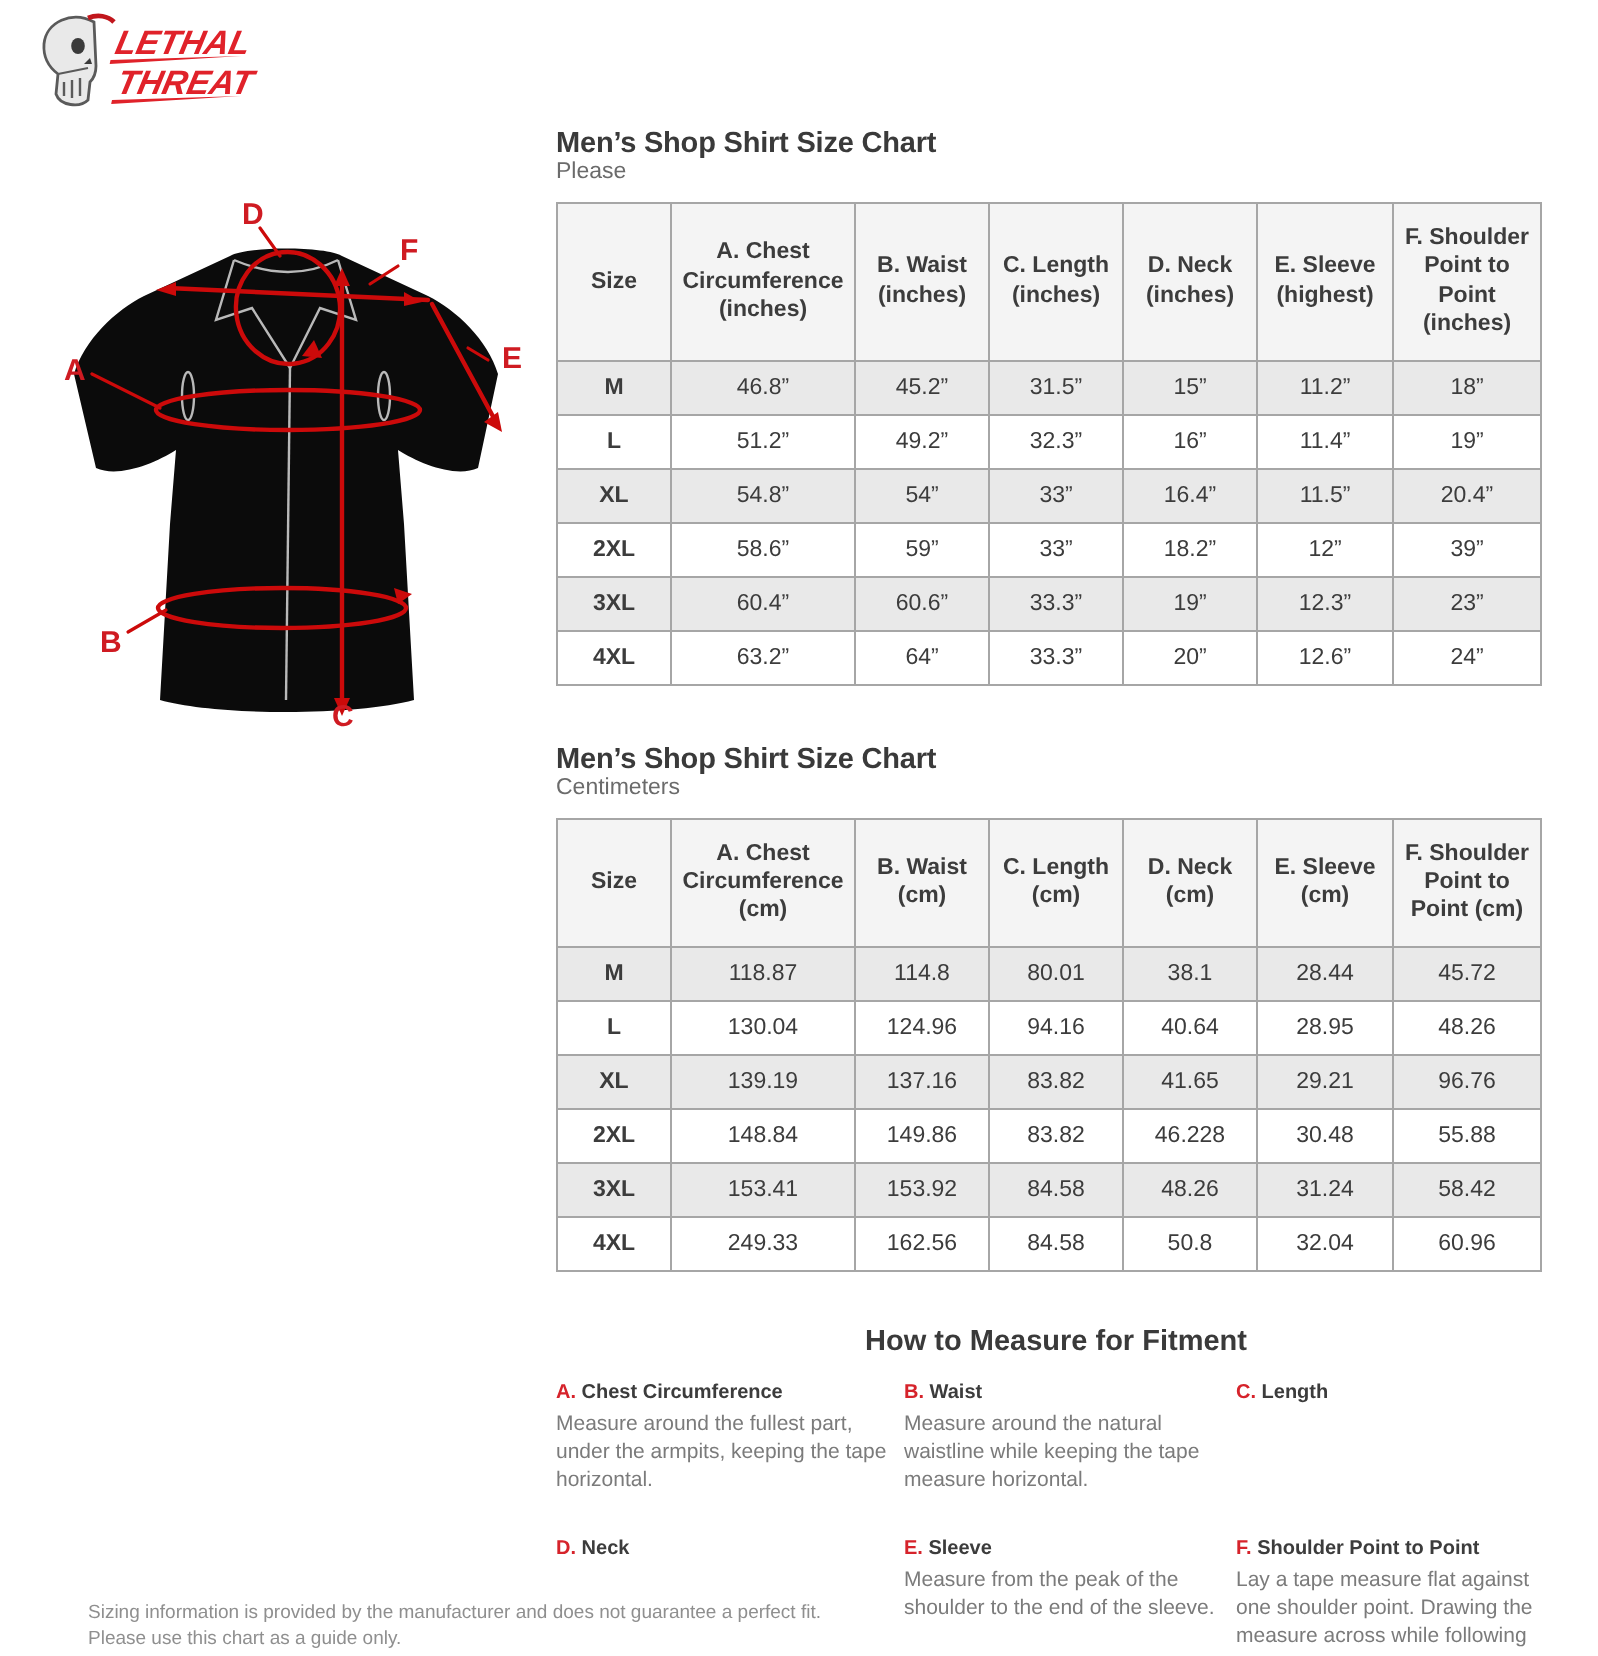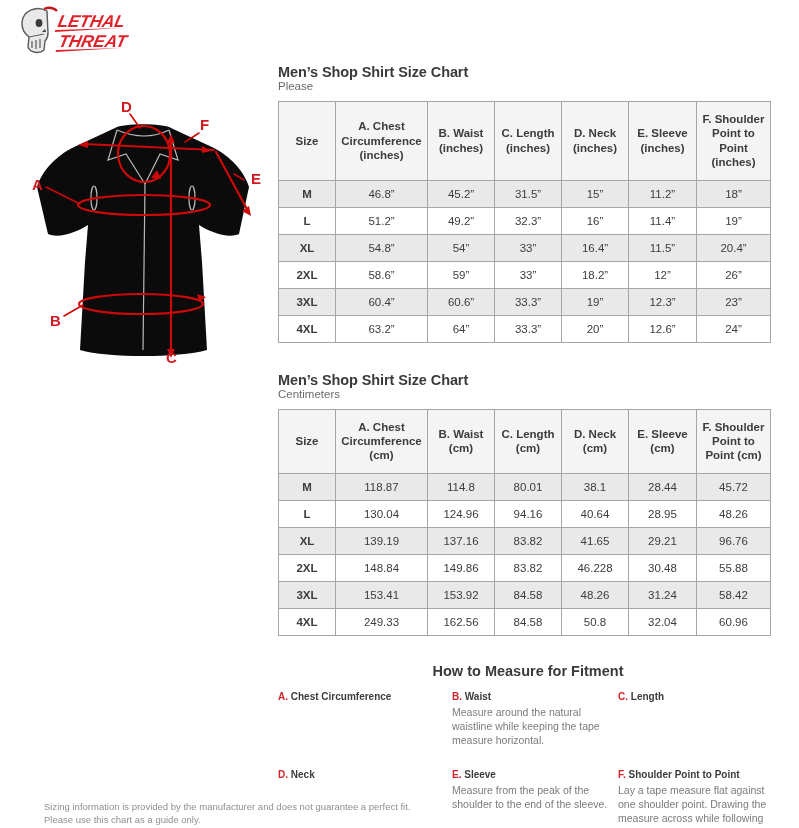--- a/index.html
+++ b/index.html
@@ -142,21 +142,21 @@
           <col class="c-sleeve">
           <col class="c-shoulder">
       </colgroup>
       <thead>
           <tr>
             <th>Size</th>
             <th>A. Chest Circumference (inches)</th>
             <th>B. Waist (inches)</th>
             <th>C. Length (inches)</th>
             <th>D. Neck (inches)</th>
-            <th>E. Sleeve (inches)</th>
+            <th>E. Sleeve (highest)</th>
             <th>F. Shoulder Point to Point (inches)</th>
           </tr>
         </thead>
       <tbody>
           <tr>
             <td>M</td>
             <td>46.8”</td>
             <td>45.2”</td>
             <td>31.5”</td>
             <td>15”</td>
@@ -181,21 +181,21 @@
             <td>11.5”</td>
             <td>20.4”</td>
           </tr>
           <tr>
             <td>2XL</td>
             <td>58.6”</td>
             <td>59”</td>
             <td>33”</td>
             <td>18.2”</td>
             <td>12”</td>
-            <td>26”</td>
+            <td>39”</td>
           </tr>
           <tr>
             <td>3XL</td>
             <td>60.4”</td>
             <td>60.6”</td>
             <td>33.3”</td>
             <td>19”</td>
             <td>12.3”</td>
             <td>23”</td>
           </tr>
@@ -294,20 +294,21 @@
       </table>
     </div>
 
     <div class="measure">
       <h3 class="measure-title">How to Measure for Fitment</h3>
       <div class="measure-grid">
 
         <div class="measure-item">
           <h4><span class="letter">A.</span>
               <span>Chest Circumference</span></h4>
+          <p>Measure around the fullest part, under the armpits, keeping the tape horizontal.</p>
         </div>
 
         <div class="measure-item">
           <h4><span class="letter">B.</span>
               <span>Waist</span></h4>
           <p>Measure around the natural waistline while keeping the tape measure horizontal.</p>
         </div>
 
         <div class="measure-item">
           <h4><span class="letter">C.</span>

